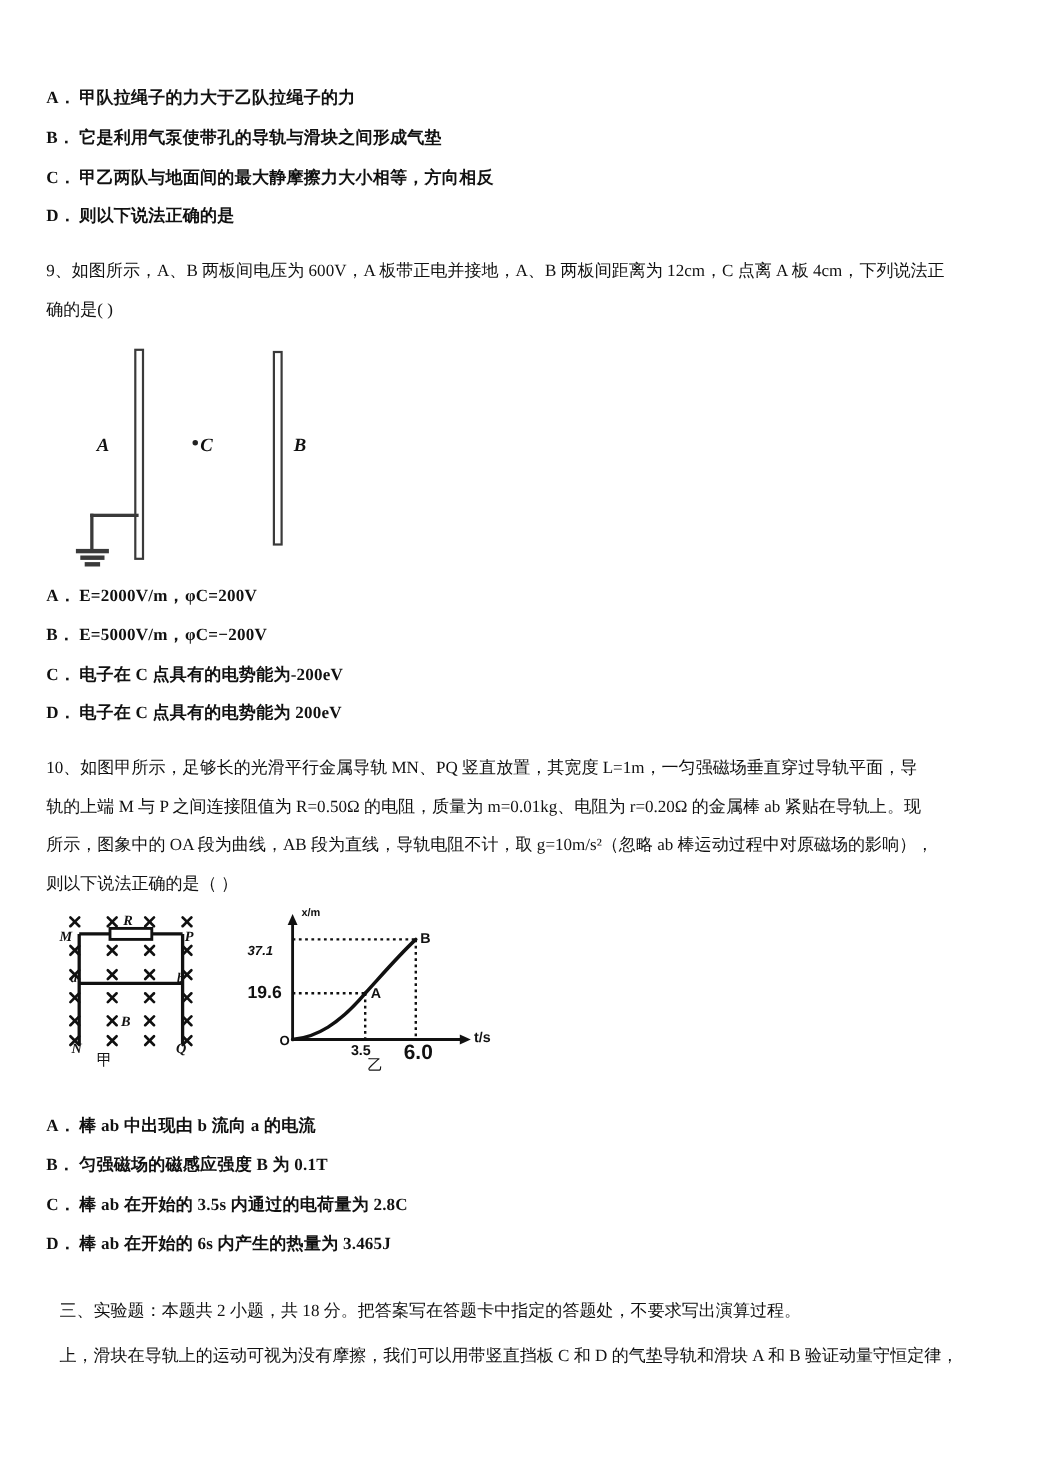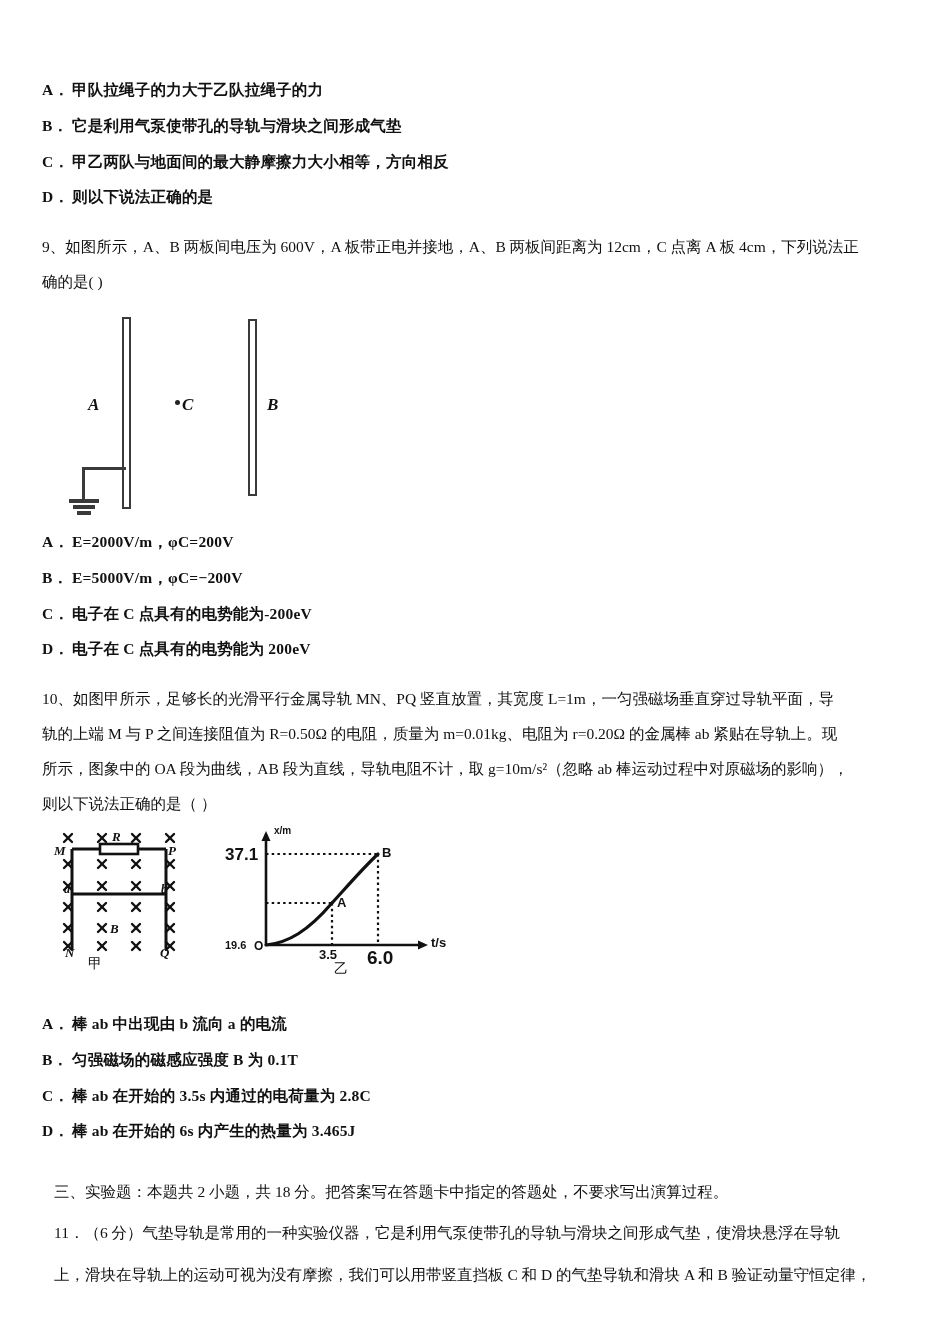--- a/index.html
+++ b/index.html
@@ -375,22 +375,22 @@
               <line x1="156" y1="27" x2="156" y2="118"></line>
             </g>
 
             <path d="M44,118 C 66,116 86,104 110,76" stroke="#111" stroke-width="3.2" fill="none" stroke-linecap="round"></path>
             <path d="M110,76 C 122,63 140,42 156,27" stroke="#111" stroke-width="3.2" fill="none" stroke-linecap="round"></path>
           </svg>
 
           <div style="position:absolute;left:52px;top:-2px;font-size:10px;font-weight:bold;font-family:'Liberation Sans',sans-serif;">x/m</div>
           <div style="position:absolute;left:209px;top:108px;font-size:13px;font-weight:bold;font-family:'Liberation Sans',sans-serif;">t/s</div>
           <div style="position:absolute;left:32px;top:112px;font-size:12px;font-weight:bold;font-family:'Liberation Sans',sans-serif;">O</div>
-          <div style="position:absolute;left:3px;top:18px;font-size:17px;font-weight:bold;font-family:'Liberation Sans',sans-serif;">37.1</div>
-          <div style="position:absolute;left:3px;top:67px;font-size:11px;font-weight:bold;font-family:'Liberation Sans',sans-serif;margin-top:45px;">19.6</div>
+          <div style="position:absolute;left:3px;top:30px;font-size:12px;font-weight:bold;font-family:'Liberation Sans',sans-serif;font-style:italic;">37.1</div>
+          <div style="position:absolute;left:3px;top:67px;font-size:16px;font-weight:bold;font-family:'Liberation Sans',sans-serif;">19.6</div>
           <div style="position:absolute;left:97px;top:120px;font-size:13px;font-weight:bold;font-family:'Liberation Sans',sans-serif;">3.5</div>
           <div style="position:absolute;left:145px;top:120px;font-size:19px;font-weight:bold;font-family:'Liberation Sans',sans-serif;">6.0</div>
           <div style="position:absolute;left:115px;top:68px;font-size:13px;font-weight:bold;font-family:'Liberation Sans',sans-serif;">A</div>
           <div style="position:absolute;left:160px;top:18px;font-size:13px;font-weight:bold;font-family:'Liberation Sans',sans-serif;">B</div>
           <div class="cap-yi">乙</div>
         </div>
       </div>
 
       <div class="opt-row">
         <span class="opt-label">A．</span>
@@ -407,18 +407,17 @@
       <div class="opt-row">
         <span class="opt-label">D．</span>
         <span class="opt-text">棒 ab 在开始的 6s 内产生的热量为 3.465J</span>
       </div>
     </div>
 
     <div class="block-gap-b"></div>
 
     <div>
       <div class="sect-head">三、实验题：本题共 2 小题，共 18 分。把答案写在答题卡中指定的答题处，不要求写出演算过程。</div>
-      <div class="sect-head">11．（6 分）气垫导轨是常用的一种实验仪器，它是利用气泵使带孔的导轨与滑块之间形成气垫，使滑块悬浮在导轨</div>
       <div class="sect-head">上，滑块在导轨上的运动可视为没有摩擦，我们可以用带竖直挡板 C 和 D 的气垫导轨和滑块 A 和 B 验证动量守恒定律，</div>
     </div>
 
   </div>
 </div>
 
 </body></html>

